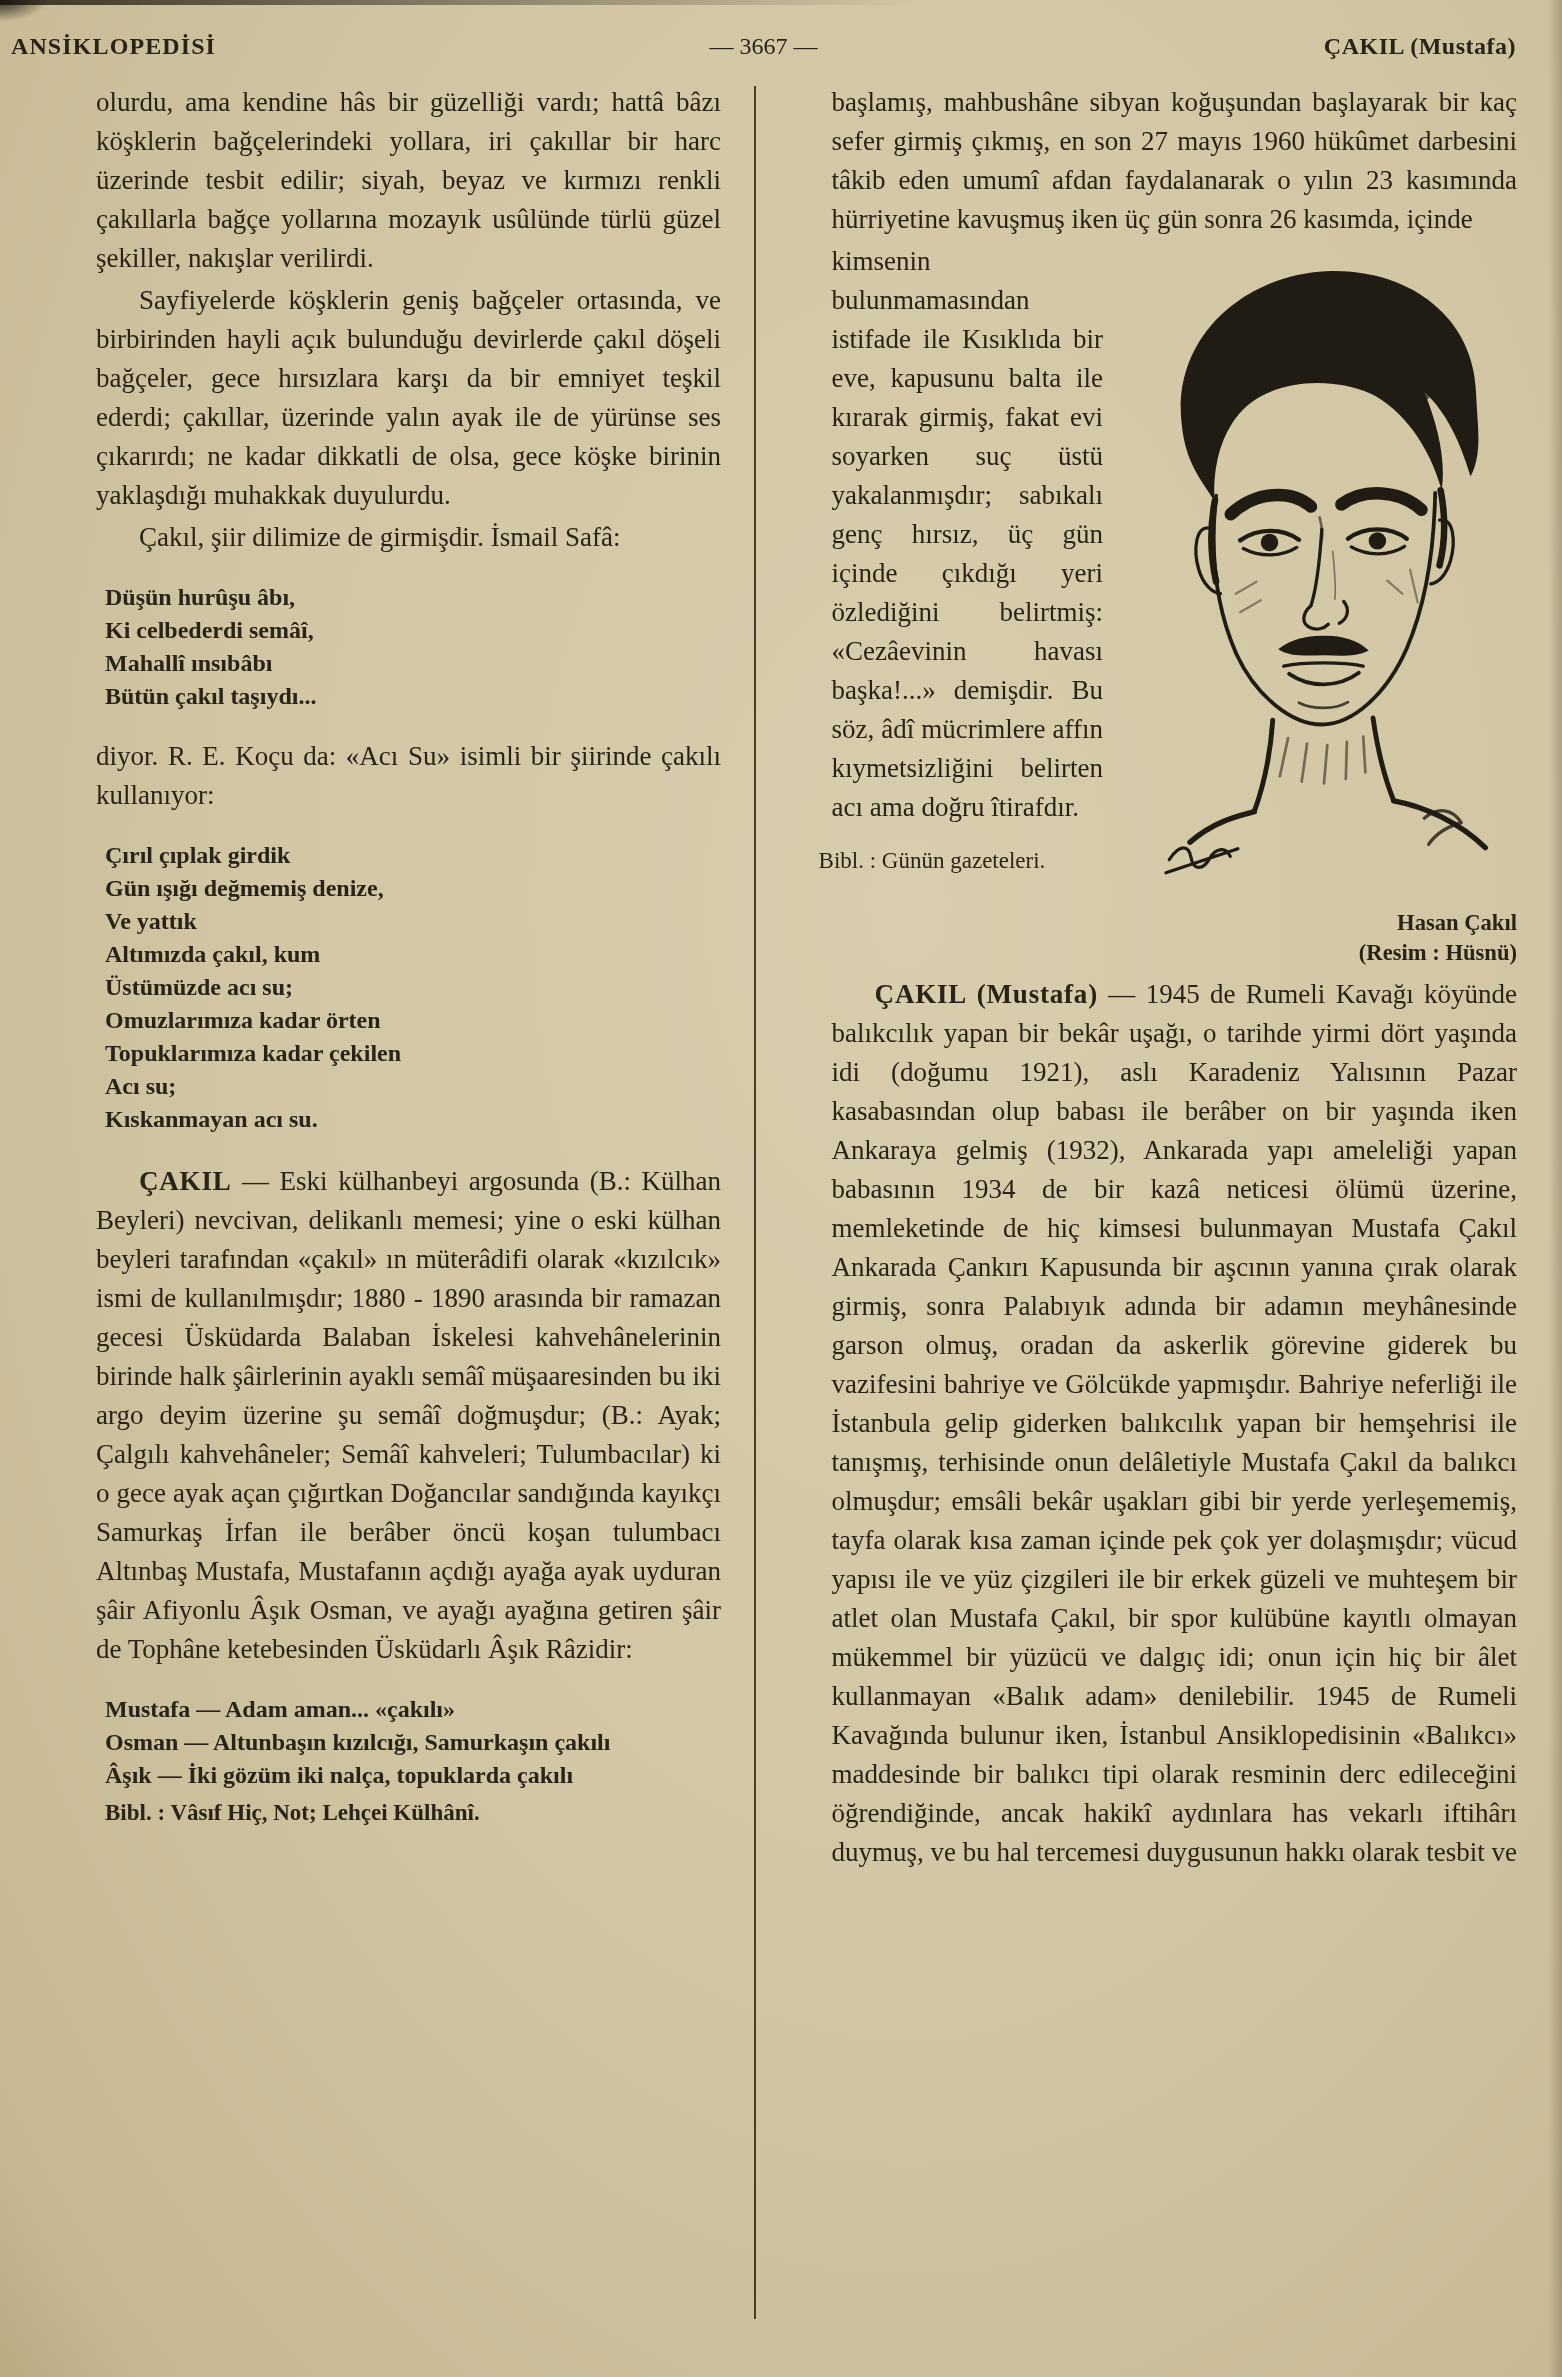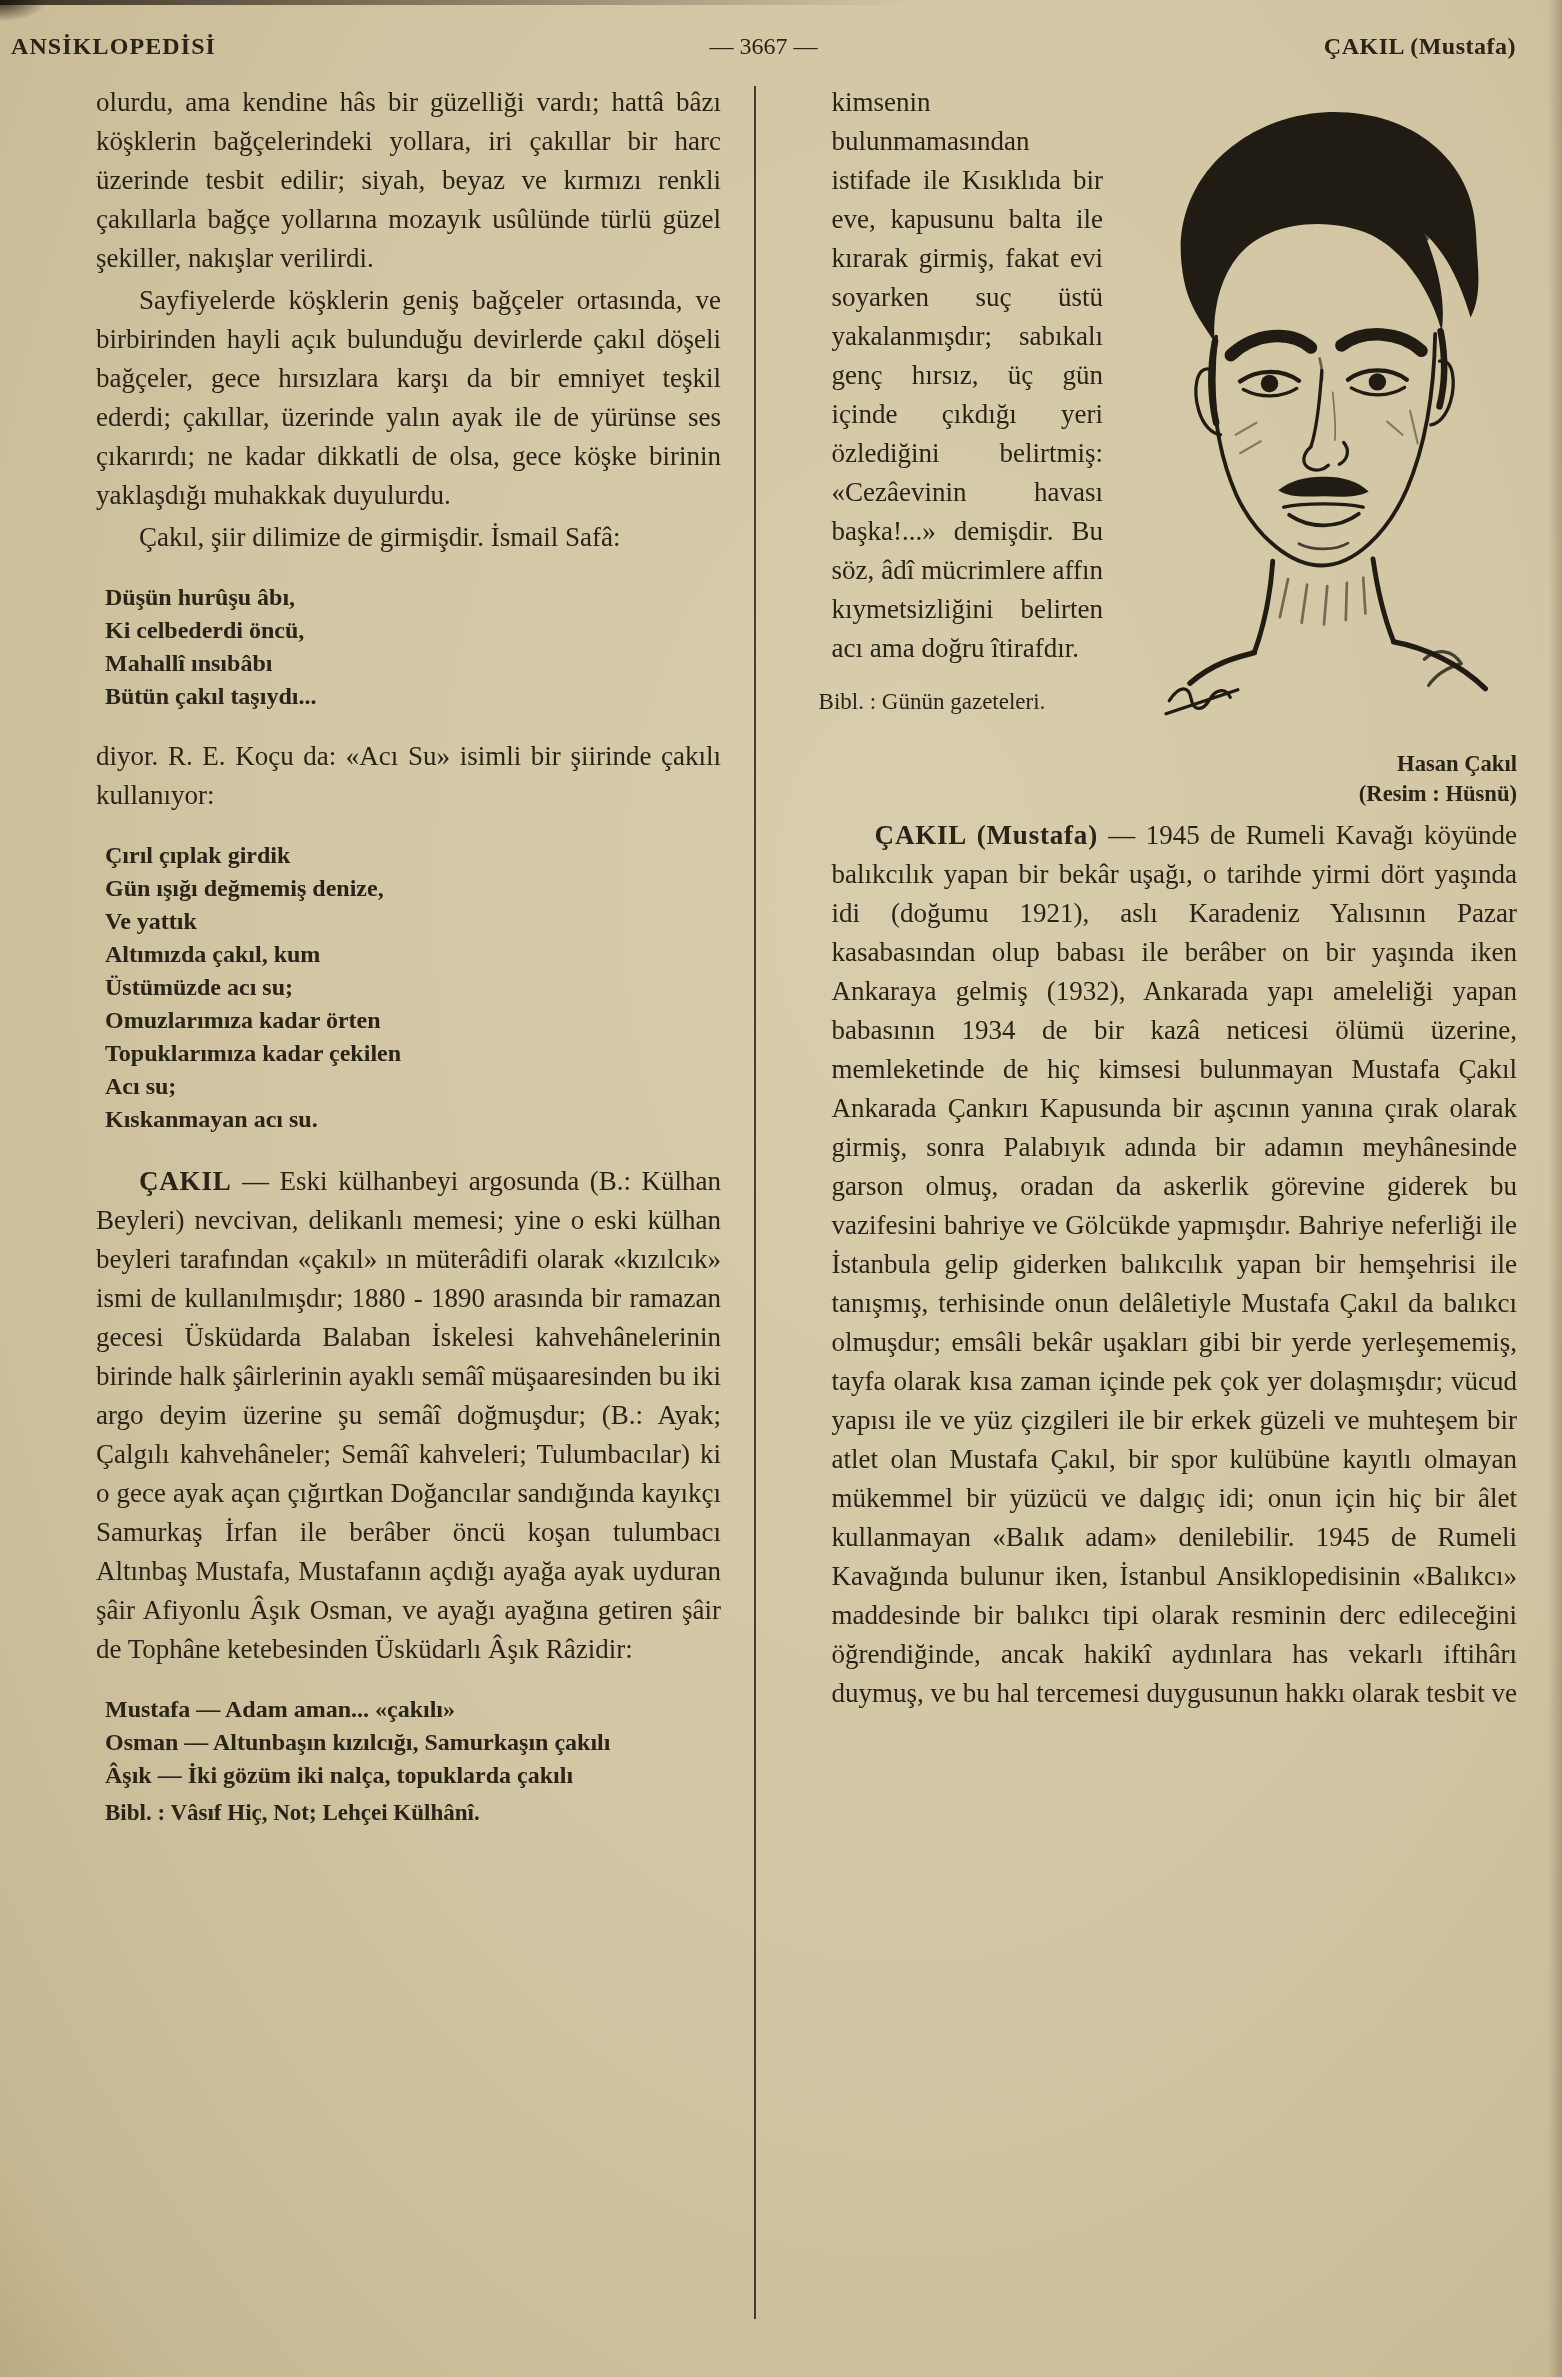--- a/index.html
+++ b/index.html
@@ -108,21 +108,21 @@
 
   <div class="columns">
 
     <div class="col-left">
       <p class="body-text">olurdu, ama kendine hâs bir güzelliği vardı; hattâ bâzı köşklerin bağçelerindeki yollara, iri çakıllar bir harc üzerinde tesbit edilir; siyah, beyaz ve kırmızı renkli çakıllarla bağçe yollarına mozayık usûlünde türlü güzel şekiller, nakışlar verilirdi.</p>
       <p class="body-text indent">Sayfiyelerde köşklerin geniş bağçeler ortasında, ve birbirinden hayli açık bulunduğu devirlerde çakıl döşeli bağçeler, gece hırsızlara karşı da bir emniyet teşkil ederdi; çakıllar, üzerinde yalın ayak ile de yürünse ses çıkarırdı; ne kadar dikkatli de olsa, gece köşke birinin yaklaşdığı muhakkak duyulurdu.</p>
       <p class="body-text indent">Çakıl, şiir dilimize de girmişdir. İsmail Safâ:</p>
 
       <div class="poem">
         <div class="poem-line">Düşün hurûşu âbı,</div>
-        <div class="poem-line">Ki celbederdi öncü,</div>
+        <div class="poem-line">Ki celbederdi semâî,</div>
         <div class="poem-line">Mahallî ınsıbâbı</div>
         <div class="poem-line">Bütün çakıl taşıydı...</div>
       </div>
 
       <p class="body-text">diyor. R. E. Koçu da: «Acı Su» isimli bir şiirinde çakılı kullanıyor:</p>
 
       <div class="poem">
         <div class="poem-line">Çırıl çıplak girdik</div>
         <div class="poem-line">Gün ışığı değmemiş denize,</div>
         <div class="poem-line">Ve yattık</div>
@@ -141,20 +141,21 @@
         <div class="poem-line">Osman — Altunbaşın kızılcığı, Samurkaşın çakılı</div>
         <div class="poem-line">Âşık — İki gözüm iki nalça, topuklarda çakılı</div>
         <div class="bibl">Bibl. : Vâsıf Hiç, Not; Lehçei Külhânî.</div>
       </div>
 
     </div>
 
     <div class="divider"></div>
 
     <div class="col-right">
+      <p class="body-text">başlamış, mahbushâne sibyan koğuşundan başlayarak bir kaç sefer girmiş çıkmış, en son 27 mayıs 1960 hükûmet darbesini tâkib eden umumî afdan faydalanarak o yılın 23 kasımında hürriyetine kavuşmuş iken üç gün sonra 26 kasımda, içinde</p>
 
       <div class="wrap-block">
         <figure class="portrait">
           <svg viewBox="0 0 730 1180" aria-hidden="true">
             <g stroke="#211c13" fill="none" stroke-linecap="round" stroke-linejoin="round">
 
               <path d="M115,330 C95,170 230,55 380,48 C530,42 650,130 655,270 C657,330 668,380 645,425 C625,355 595,300 560,270 C585,330 600,395 592,450 C570,370 520,300 460,272 C380,238 270,250 220,310 C185,352 172,410 175,470 C150,430 122,400 115,330 Z" fill="#211c13" stroke="none"></path>
               <path d="M205,250 C250,205 330,185 400,192 M430,200 C490,212 540,242 565,280" stroke-width="7" opacity=".7"></path>
 
               <path d="M176,468 C166,520 168,572 178,618" stroke-width="12"></path>

